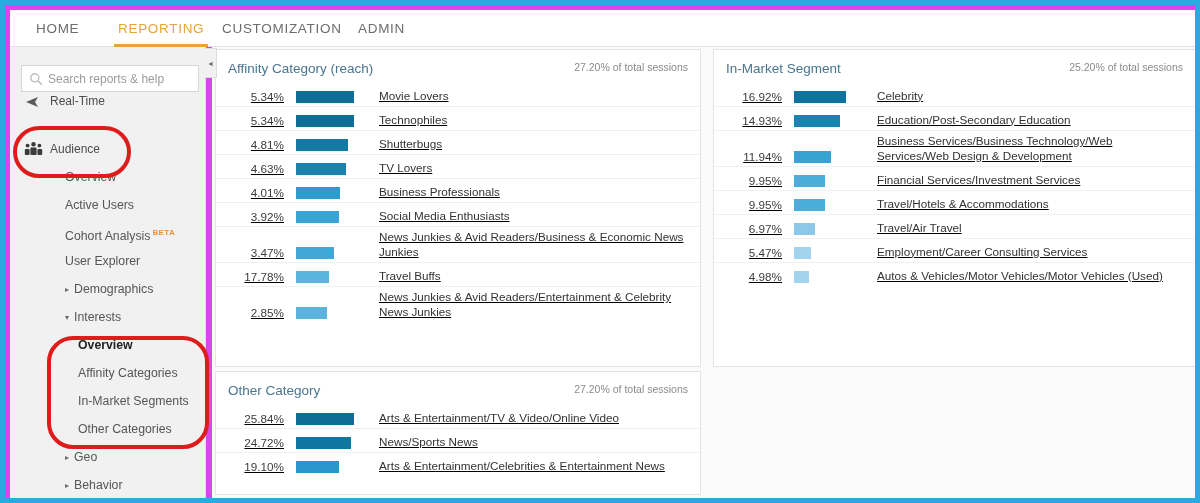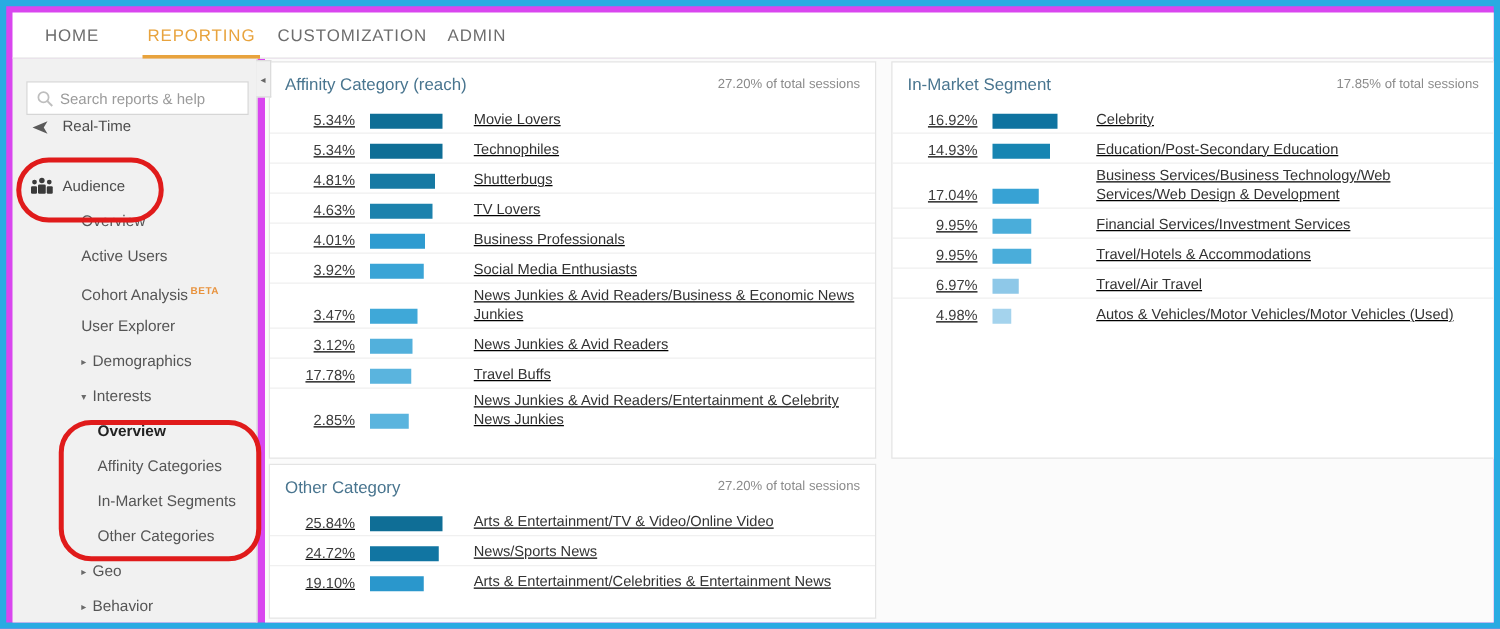--- a/index.html
+++ b/index.html
@@ -315,65 +315,58 @@
             <div class="cell-label">Social Media Enthusiasts</div>
           </div>
           <div class="row">
             <div class="cell-pct">3.47%</div>
             <div class="cell-bar">
               <div class="bar" style="width: 38px; background: rgb(63, 168, 216);"></div>
             </div>
             <div class="cell-label">News Junkies &amp; Avid Readers/Business &amp; Economic News Junkies</div>
           </div>
           <div class="row">
-            <div class="cell-pct">3.12%</div>
-            <div class="cell-bar">
-              <div class="bar" style="width: 34px; background: rgb(82, 176, 220);"></div>
-            </div>
-            <div class="cell-label">News Junkies &amp; Avid Readers</div>
-          </div>
-          <div class="row">
             <div class="cell-pct">17.78%</div>
             <div class="cell-bar">
               <div class="bar" style="width: 33px; background: rgb(90, 180, 222);"></div>
             </div>
             <div class="cell-label">Travel Buffs</div>
           </div>
           <div class="row">
             <div class="cell-pct">2.85%</div>
             <div class="cell-bar">
               <div class="bar" style="width: 31px; background: rgb(90, 180, 222);"></div>
             </div>
             <div class="cell-label">News Junkies &amp; Avid Readers/Entertainment &amp; Celebrity News Junkies</div>
           </div>
         </div>
     </div>
 
     <div class="panel" id="panel-inmarket">
       <div class="panel-head">
         <span class="panel-title">In-Market Segment</span>
-        <span class="panel-sub">17.85% of total sessions</span>
+        <span class="panel-sub">25.20% of total sessions</span>
       </div>
       <div class="rows" id="rows-inmarket">
           <div class="row">
             <div class="cell-pct">16.92%</div>
             <div class="cell-bar">
               <div class="bar" style="width: 52px; background: rgb(15, 115, 160);"></div>
             </div>
             <div class="cell-label">Celebrity</div>
           </div>
           <div class="row">
             <div class="cell-pct">14.93%</div>
             <div class="cell-bar">
               <div class="bar" style="width: 46px; background: rgb(23, 133, 178);"></div>
             </div>
             <div class="cell-label">Education/Post-Secondary Education</div>
           </div>
           <div class="row">
-            <div class="cell-pct">17.04%</div>
+            <div class="cell-pct">11.94%</div>
             <div class="cell-bar">
               <div class="bar" style="width: 37px; background: rgb(55, 162, 212);"></div>
             </div>
             <div class="cell-label">Business Services/Business Technology/Web Services/Web Design &amp; Development</div>
           </div>
           <div class="row">
             <div class="cell-pct">9.95%</div>
             <div class="cell-bar">
               <div class="bar" style="width: 31px; background: rgb(74, 173, 218);"></div>
             </div>
@@ -385,20 +378,27 @@
               <div class="bar" style="width: 31px; background: rgb(74, 173, 218);"></div>
             </div>
             <div class="cell-label">Travel/Hotels &amp; Accommodations</div>
           </div>
           <div class="row">
             <div class="cell-pct">6.97%</div>
             <div class="cell-bar">
               <div class="bar" style="width: 21px; background: rgb(142, 200, 232);"></div>
             </div>
             <div class="cell-label">Travel/Air Travel</div>
+          </div>
+          <div class="row">
+            <div class="cell-pct">5.47%</div>
+            <div class="cell-bar">
+              <div class="bar" style="width: 17px; background: rgb(164, 211, 237);"></div>
+            </div>
+            <div class="cell-label">Employment/Career Consulting Services</div>
           </div>
           <div class="row">
             <div class="cell-pct">4.98%</div>
             <div class="cell-bar">
               <div class="bar" style="width: 15px; background: rgb(164, 211, 237);"></div>
             </div>
             <div class="cell-label">Autos &amp; Vehicles/Motor Vehicles/Motor Vehicles (Used)</div>
           </div>
         </div>
     </div>

